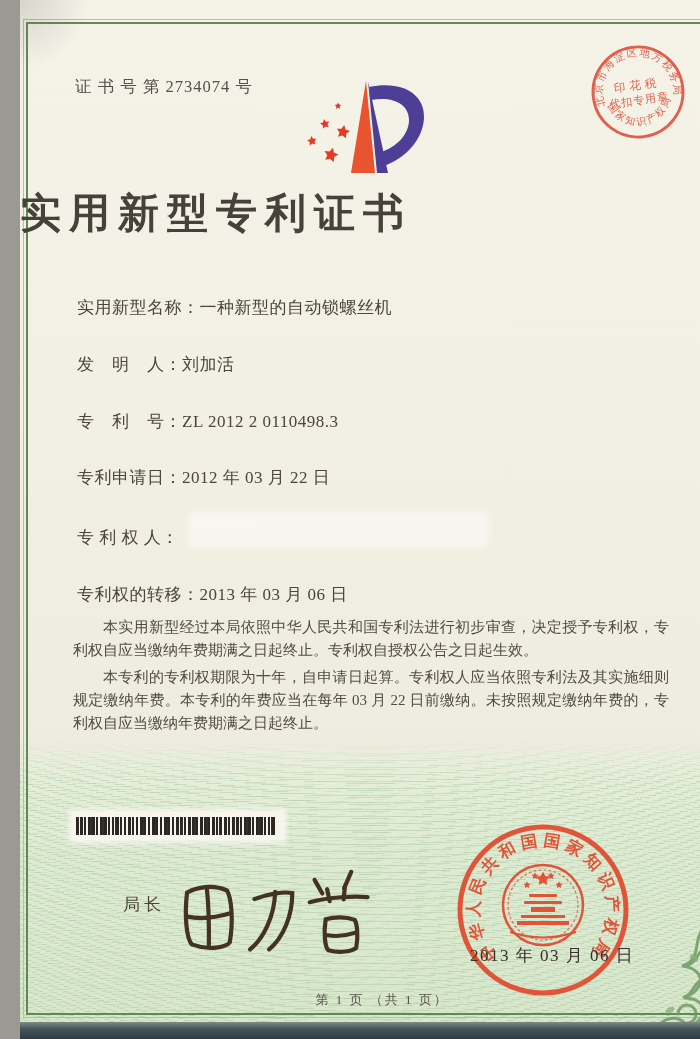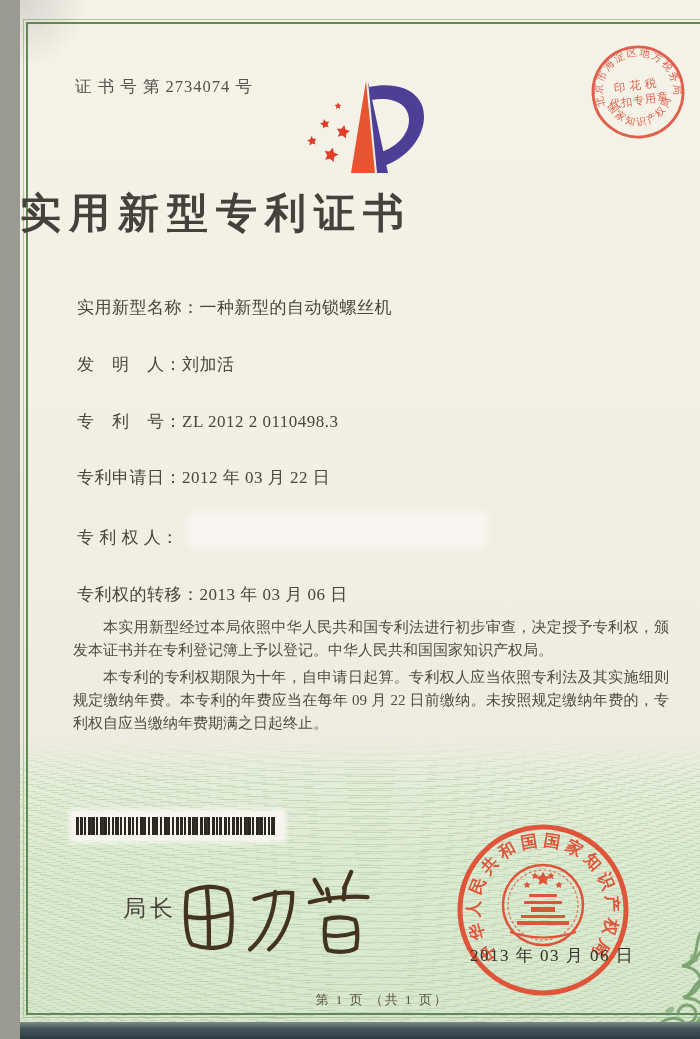--- a/index.html
+++ b/index.html
@@ -58,21 +58,21 @@
   }
   .barcode .bars{
     position:absolute;left:4px;top:5px;right:8px;bottom:5px;
     background-color:#f6f4ec;
     background-image:
       repeating-linear-gradient(90deg,#2a2622 0 2px,rgba(0,0,0,0) 2px 4px),
       repeating-linear-gradient(90deg,#2a2622 0 1px,rgba(0,0,0,0) 1px 6px),
       repeating-linear-gradient(90deg,#36302a 0 3px,rgba(0,0,0,0) 3px 13px);
   }
   .director-label{
-    position:absolute;left:103px;top:893px;font-size:23px;letter-spacing:4px;color:#4a443a;z-index:2;
+    position:absolute;left:103px;top:893px;font-size:17px;letter-spacing:4px;color:#4a443a;z-index:2;
   }
   .signature-svg{position:absolute;left:150px;top:856px;z-index:2;}
   .official-seal{position:absolute;left:428px;top:815px;opacity:.92;z-index:2;}
   .seal-date{
     position:absolute;left:450px;top:944px;font-size:17px;letter-spacing:1.5px;color:#35302b;z-index:4;
   }
   .footer{
     position:absolute;left:0;right:0;top:991px;text-align:center;
     font-size:13px;letter-spacing:2px;color:#5a544a;z-index:3;padding-left:24px;
   }
@@ -124,22 +124,22 @@
 
   <div class="field f1"><span>实用新型名称：</span><span>一种新型的自动锁螺丝机</span></div>
   <div class="field f2"><span>发　明　人：</span><span>刘加活</span></div>
   <div class="field f3"><span>专　利　号：</span><span>ZL 2012 2 0110498.3</span></div>
   <div class="field f4"><span>专利申请日：</span><span>2012 年 03 月 22 日</span></div>
   <div class="field f5"><span>专 利 权 人：</span><span></span></div>
   <div class="redacted"></div>
   <div class="field f6"><span>专利权的转移：</span><span>2013 年 03 月 06 日</span></div>
 
   <div class="paragraphs">
-    <p>本实用新型经过本局依照中华人民共和国专利法进行初步审查，决定授予专利权，颁发本证书并在专利登记簿上予以登记。中华人民共和国国家知识产权局。</p>
-    <p>本专利的专利权期限为十年，自申请日起算。专利权人应当依照专利法及其实施细则规定缴纳年费。本专利的年费应当在每年 09 月 22 日前缴纳。未按照规定缴纳年费的，专利权自应当缴纳年费期满之日起终止。</p>
+    <p>本实用新型经过本局依照中华人民共和国专利法进行初步审查，决定授予专利权，专利权自应当缴纳年费期满之日起终止。专利权自授权公告之日起生效。</p>
+    <p>本专利的专利权期限为十年，自申请日起算。专利权人应当依照专利法及其实施细则规定缴纳年费。本专利的年费应当在每年 03 月 22 日前缴纳。未按照规定缴纳年费的，专利权自应当缴纳年费期满之日起终止。</p>
   </div>
 
   <div class="barcode">
       <div class="bars"></div>
     </div>
 
   <div class="director-label">局长</div>
   <span class="sr">田力普</span>
   <svg class="signature-svg" width="210" height="105" viewBox="0 0 210 105">
     <g fill="none" stroke="#43331f" stroke-width="4.2" stroke-linecap="round" transform="rotate(-3 105 52)">

